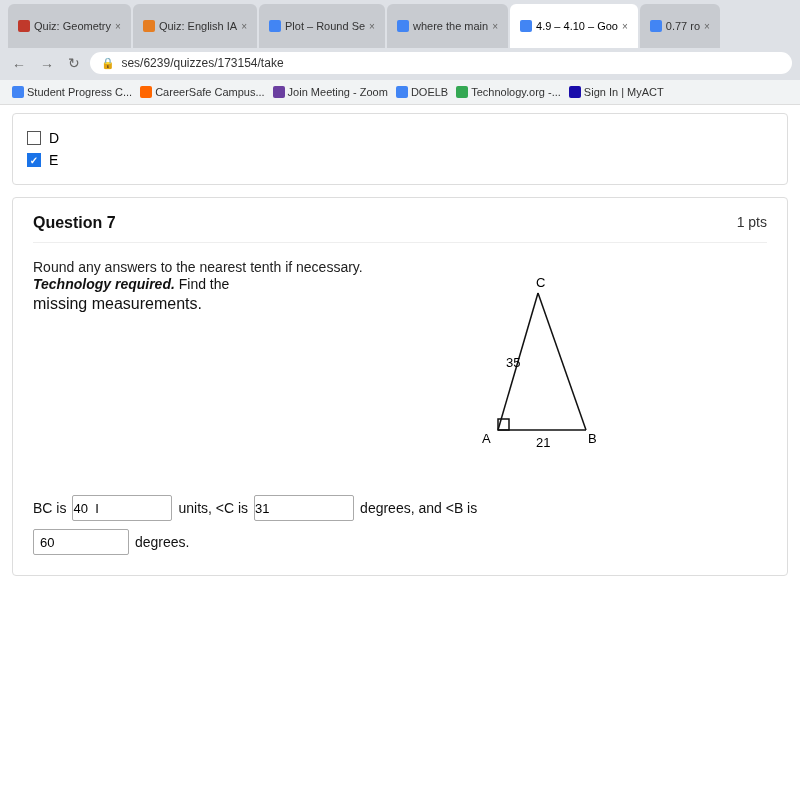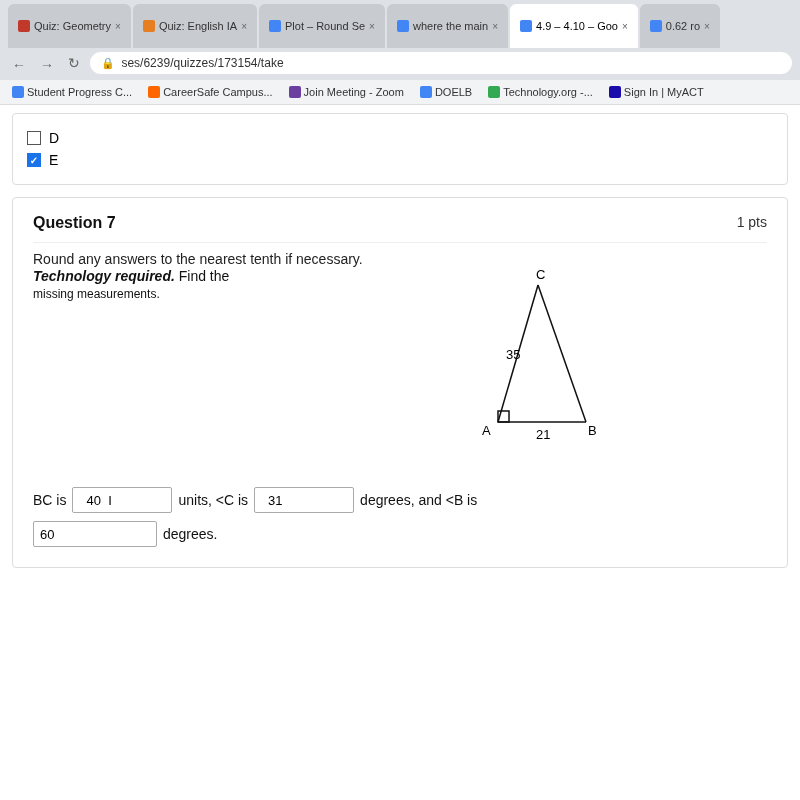--- a/index.html
+++ b/index.html
@@ -86,21 +86,20 @@
       color: #666;
       font-size: 11px;
     }
 
     
     .bookmarks-bar {
       background: #f1f3f4;
       padding: 4px 8px;
       display: flex;
       align-items: center;
-      gap: 8px;
       font-size: 11px;
       border-bottom: 1px solid #ddd;
       white-space: nowrap;
       overflow: hidden;
     }
     .bookmark-item {
       display: flex;
       align-items: center;
       gap: 3px;
       color: #333;
@@ -168,21 +167,21 @@
       background: #fff;
       border: 1px solid #ddd;
       margin: 12px 12px;
       padding: 16px 20px 20px;
       border-radius: 4px;
     }
     .question-header {
       display: flex;
       justify-content: space-between;
       align-items: flex-start;
-      margin-bottom: 8px;
+      margin-bottom: 16px;
       border-bottom: 1px solid #eee;
       padding-bottom: 10px;
     }
     .question-title {
       font-size: 16px;
       font-weight: bold;
       color: #111;
     }
     .question-pts {
       font-size: 14px;
@@ -210,21 +209,21 @@
       font-size: 14px;
       color: #111;
       display: inline;
     }
     .find-text {
       font-size: 14px;
       color: #111;
       display: inline;
     }
     .missing-line {
-      font-size: 12px;
+      font-size: 16px;
       color: #111;
       margin-top: 2px;
     }
 
     
     .triangle-area {
       flex: 1;
       display: flex;
       justify-content: center;
       align-items: center;
@@ -235,42 +234,42 @@
       display: flex;
       align-items: center;
       gap: 6px;
       flex-wrap: wrap;
       margin-top: 8px;
       font-size: 14px;
       color: #111;
     }
     .answer-input {
       border: 1px solid #aaa;
-      padding: 3px 13px;
+      padding: 3px 0;
       font-size: 13px;
       width: 110px;
       height: 26px;
       border-radius: 2px;
     }
     .answer-input-small {
       width: 100px;
     }
     .answer-row-2 {
       display: flex;
       align-items: center;
       gap: 6px;
       margin-top: 8px;
       font-size: 14px;
       color: #111;
     }
     .answer-input-2 {
       border: 1px solid #aaa;
       padding: 3px 6px;
       font-size: 13px;
-      width: 124px;
+      width: 96px;
       height: 26px;
       border-radius: 2px;
     }
   </style>
 </head>
 <body>
 
 <div>
 
   <div class="browser-top">
@@ -295,21 +294,21 @@
         <span>where the main</span>
         <span class="tab-close">×</span>
       </div>
       <div class="tab active">
         <div class="tab-favicon" style="background:#4285f4;"></div>
         <span>4.9 – 4.10 – Goo</span>
         <span class="tab-close">×</span>
       </div>
       <div class="tab">
         <div class="tab-favicon" style="background:#4285f4;"></div>
-        <span>0.62 ro</span>
+        <span>0.77 ro</span>
         <span class="tab-close">×</span>
       </div>
     </div>
   </div>
 
   <div class="address-bar">
     <span class="nav-btn">←</span>
     <span class="nav-btn">→</span>
     <span class="nav-btn">↻</span>
     <div class="url-bar">

